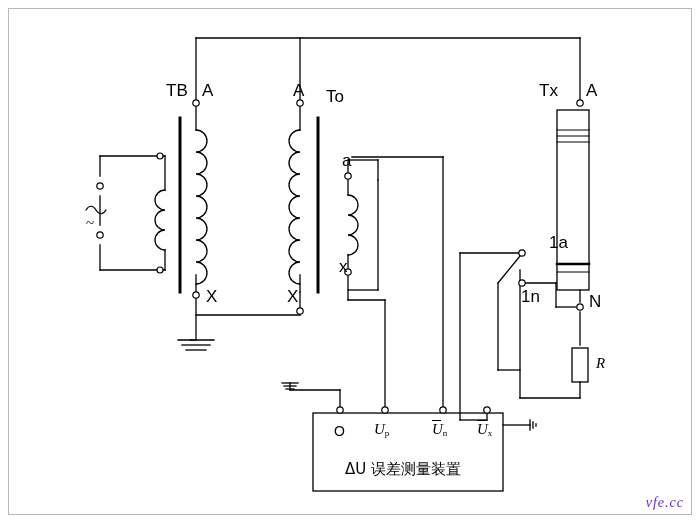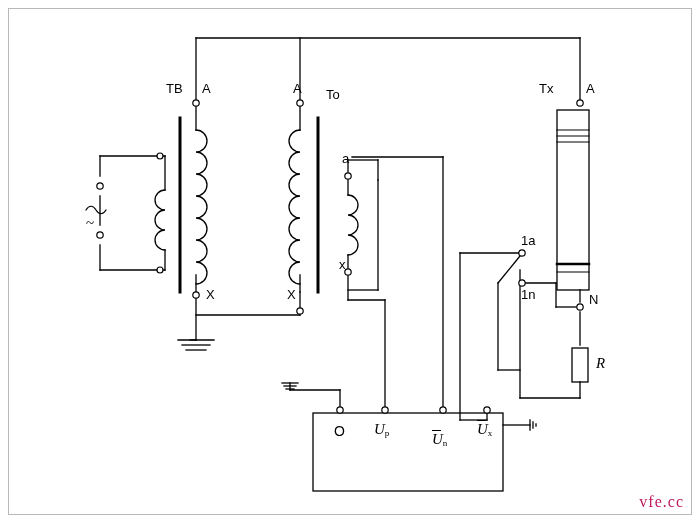--- a/index.html
+++ b/index.html
@@ -27,21 +27,21 @@
   svg.layer {
     position: absolute;
     left: 0;
     top: 0;
     width: 700px;
     height: 523px;
   }
   .lbl {
     position: absolute;
     font-family: "Liberation Serif", serif;
-    font-size: 13px;
+    font-size: 17px;
     color: #000;
     white-space: nowrap;
     line-height: 1;
   }
   .lbl-sans {
     font-family: "Liberation Sans", sans-serif;
   }
   .lbl-cn {
     font-family: "DejaVu Sans", sans-serif;
     font-size: 15px;
@@ -65,23 +65,24 @@
     right: 2px;
     top: -2px;
     height: 1px;
     background: #000;
   }
   .wm {
     position: absolute;
     right: 16px;
     bottom: 12px;
     font-family: "Liberation Serif", serif;
-    font-size: 16px;
-    color: #be185d;
+    font-size: 14px;
+    color: #6d28d9;
     letter-spacing: 1px;
+    font-style: italic;
   }
 </style>
 </head>
 <body>
 
 <div id="root">
 
   <div id="frame"></div>
 
   <svg class="layer" viewBox="0 0 700 523" xmlns="http://www.w3.org/2000/svg">
@@ -247,36 +248,37 @@
   <div class="lbl lbl-sans" style="left:326px; top:88px;">To</div>
   <div class="lbl lbl-sans" style="left:287px; top:288px;">X</div>
 
   <div class="lbl lbl-sans" style="left:342px; top:152px;">a</div>
   <div class="lbl lbl-sans" style="left:339px; top:258px;">x</div>
 
   <div class="lbl lbl-sans" style="left:539px; top:82px;">Tx</div>
   <div class="lbl lbl-sans" style="left:586px; top:82px;">A</div>
   <div class="lbl lbl-sans" style="left:589px; top:293px;">N</div>
 
-  <div class="lbl lbl-sans" style="left:521px; top:234px;">1a</div>
+  <div class="lbl lbl-sans" style="left:549px; top:234px;">1a</div>
   <div class="lbl lbl-sans" style="left:521px; top:288px;text-align:right;">1n</div>
 
   <div class="lbl ital" style="left:596px; top:356px; font-size:15px;">R</div>
 
   <div class="lbl" style="left:86px; top:216px; font-size:15px;">~</div>
 
   <div class="lbl lbl-sans" style="left:334px; top:424px; font-size:14px;">O</div>
 
   <div class="lbl" style="left:374px; top:422px; font-size:15px;">
     <span class="ital">U</span><span class="sub">p</span>
   </div>
 
-  <div class="lbl" style="left:432px; top:432px; font-size:15px;">
+  <div class="lbl" style="left:432px; top:422px; font-size:15px;">
     <span class="ubar"><span class="ital">U</span></span><span class="sub">n</span>
   </div>
 
   <div class="lbl" style="left:477px; top:422px; font-size:15px;text-decoration:underline;">
     <span class="ubar"><span class="ital">U</span></span><span class="sub">x</span>
   </div>
 
+  <div class="lbl lbl-cn" style="left:345px; top:462px;">ΔU 误差测量装置</div>
 
   <div class="wm">vfe.cc</div>
 </div>
 
 </body></html>

